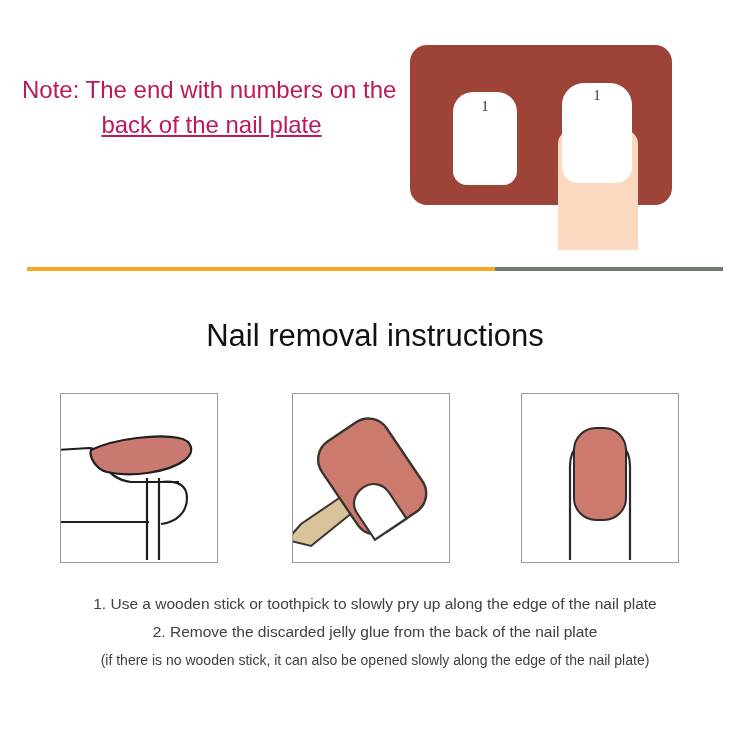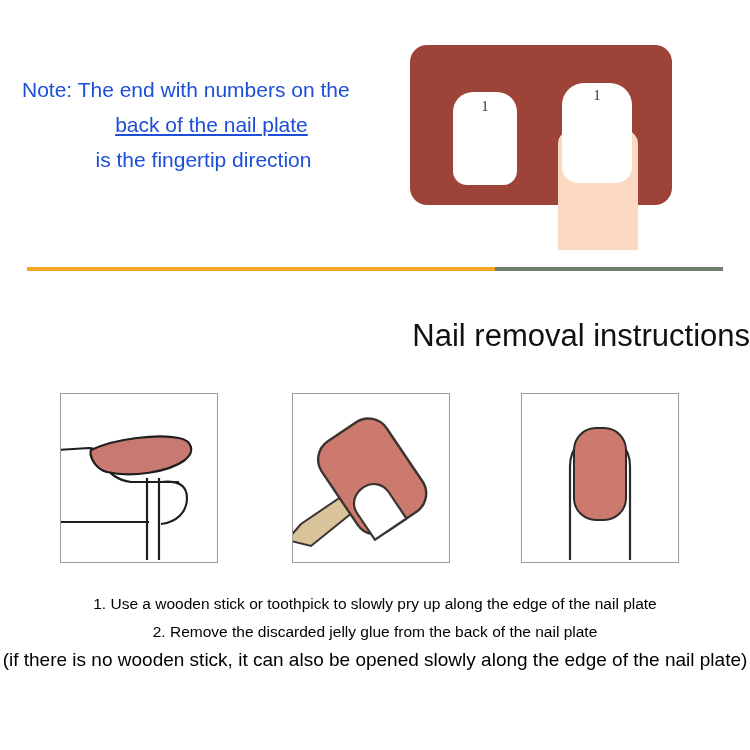--- a/index.html
+++ b/index.html
@@ -26,23 +26,23 @@
   }
 
   #note-block {
     position: absolute;
     left: 8px;
     top: 72px;
     width: 385px;
     text-align: center;
   }
   .note-line {
-    font-size: 21px;
+    font-size: 24px;
     line-height: 35px;
-    color: #1d4ed8;
+    color: #be185d;
     white-space: nowrap;
   }
   .note-line.l1 { text-align: left; padding-left: 14px; }
   .note-line.l2 { text-align: center; padding-left: 22px; text-decoration: underline; }
   .note-line.l3 { text-align: center; padding-left: 6px; }
 
   
   #nail-plate-figure {
     position: absolute;
     left: 410px;
@@ -118,21 +118,21 @@
     height: 100%;
     background: #6E7F6B;
   }
 
   
   #section-title {
     position: absolute;
     left: 0;
     top: 318px;
     width: 750px;
-    text-align: right;
+    text-align: center;
     font-size: 31px;
     color: #111111;
   }
 
   
   #panels {
     position: absolute;
     left: 0;
     top: 393px;
     width: 750px;
@@ -156,34 +156,33 @@
   #instructions {
     position: absolute;
     left: 0;
     top: 590px;
     width: 750px;
     text-align: center;
   }
   .instruction-line {
     font-size: 15.5px;
     line-height: 28px;
-    color: #000000;
+    color: #404040;
     white-space: nowrap;
   }
-  .instruction-line.note-paren { font-size: 19px; }
+  .instruction-line.note-paren { font-size: 14px; }
 </style>
 </head>
 <body>
 
 <div id="top-section">
 
   <div id="note-block">
     <div class="note-line l1">Note: The end with numbers on the</div>
     <div class="note-line l2">back of the nail plate</div>
-    <div class="note-line l3">is the fingertip direction</div>
   </div>
 
   <div id="nail-plate-figure">
     <div id="plate-card">
       <div id="nail-left">
         <span class="nail-number">1</span>
       </div>
       <div id="finger-shape"></div>
       <div id="nail-right">
         <span class="nail-number">1</span>

